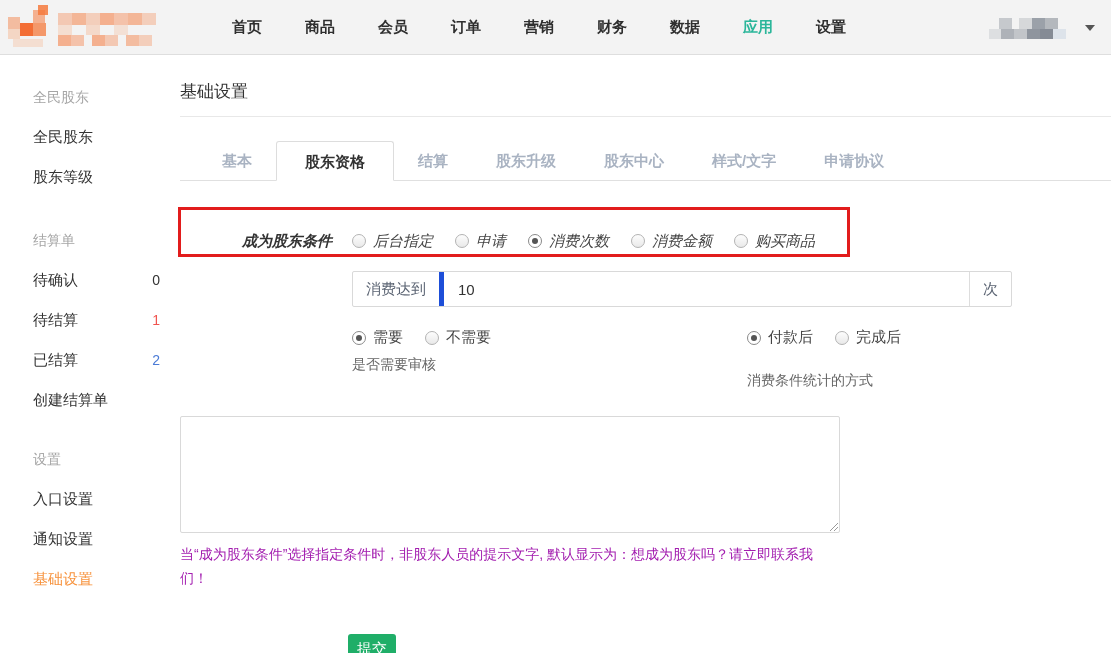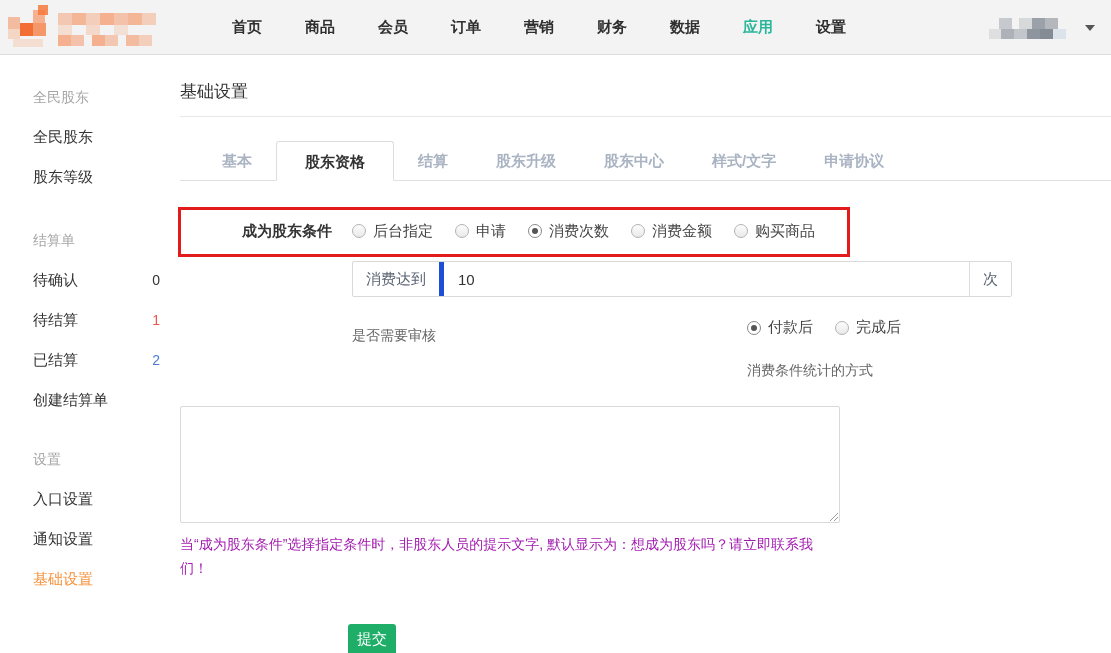--- a/index.html
+++ b/index.html
@@ -31,21 +31,21 @@
 
   .tabs { margin-top:24px; height:40px; display:flex; border-bottom:1px solid #e0e0e0; padding-left:18px; }
   .tab { height:40px; line-height:40px; padding:0 24px; font-size:15px; font-weight:700; color:#a9b3c2; cursor:pointer; white-space:nowrap; }
   .tab.active { color:#333; background:#fff; border:1px solid #ddd; border-bottom:1px solid #fff; border-radius:3px 3px 0 0; margin-bottom:-1px; padding:0 28px; }
 
   
   .form-row { display:flex; }
   .form-label { width:172px; padding-right:20px; text-align:right; font-size:15px; font-weight:700; color:#333; }
   .controls { width:660px; position:relative; }
 
-  .row-condition { margin-top:33px; height:34px; align-items:center; }
+  .row-condition { margin-top:43px; height:34px; align-items:center;font-style:italic; }
   .radio-line { display:flex; align-items:center; gap:22px; }
   .radio-opt { display:flex; align-items:center; gap:7px; font-size:15px; color:#444; cursor:pointer; white-space:nowrap; }
   .radio { width:14px; height:14px; border-radius:50%; border:1px solid #b3b3b3; background:linear-gradient(#fdfdfd,#e9e9e9); position:relative; flex:0 0 auto; }
   .radio.checked { border-color:#8a8a8a; background:#fff; }
   .radio.checked::after { content:''; position:absolute; left:3px; top:3px; right:3px; bottom:3px; border-radius:50%; background:#555; }
 
   .row-input { margin-top:13px; }
   .input-group { width:660px; height:36px; border:1px solid #d9d9d9; border-radius:2px; display:flex; align-items:stretch; background:#fff; }
   .input-prefix { padding:0 13px; display:flex; align-items:center; font-size:15px; color:#5a6372; border-right:5px solid #1d4ed8; }
   .input-value { flex:1; border:none; outline:none; padding:0 14px; font-size:15px; color:#333; font-family:inherit; background:transparent; }
@@ -221,20 +221,30 @@
           <input class="input-value" type="text" value="10" style="">
           <span class="input-suffix">次</span>
         </div>
       </div>
     </div>
 
     
     <div class="form-row row-subradios">
       <div class="form-label"></div>
       <div class="controls" style="height:62px;">
+        <div class="radio-line">
+          <label class="radio-opt">
+            <span class="radio checked"></span>
+            <span>需要</span>
+          </label>
+          <label class="radio-opt">
+            <span class="radio"></span>
+            <span>不需要</span>
+          </label>
+        </div>
         <div class="radio-line group-right">
           <label class="radio-opt">
             <span class="radio checked"></span>
             <span>付款后</span>
           </label>
           <label class="radio-opt">
             <span class="radio"></span>
             <span>完成后</span>
           </label>
         </div>

